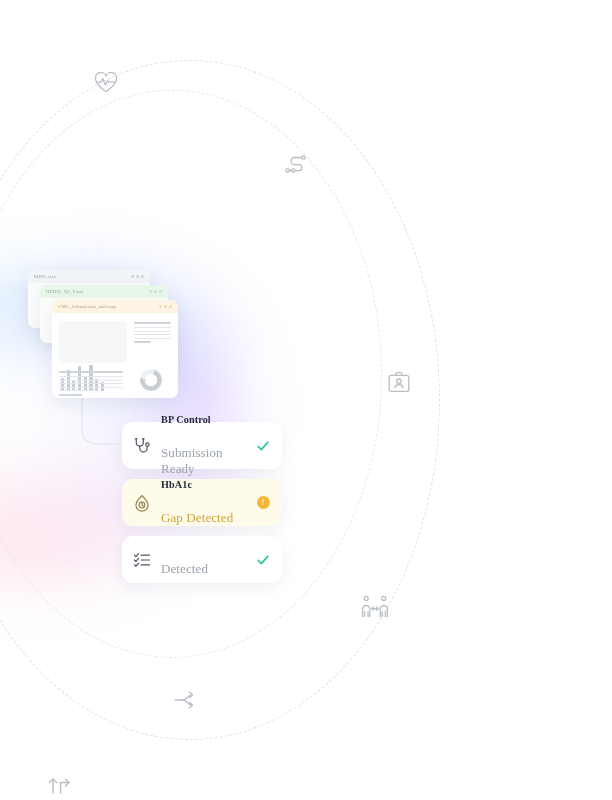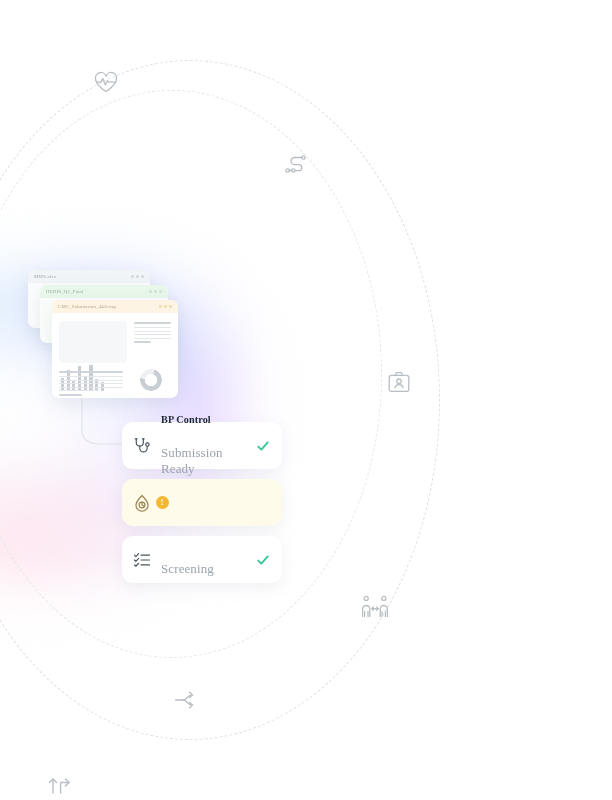--- a/index.html
+++ b/index.html
@@ -346,38 +346,42 @@
     </div>
 
     <div class="card warn">
       <div class="card-ico">
         <svg width="18" height="18" viewBox="0 0 22 22" fill="none" stroke="currentColor" stroke-width="1.45" stroke-linecap="round" stroke-linejoin="round">
           <path d="M11 1.8S3.6 9.3 3.6 13.6a7.4 7.4 0 0 0 14.8 0C18.4 9.3 11 1.8 11 1.8z"></path>
           <circle cx="11" cy="13.4" r="3.5"></circle>
           <path d="M11 9.9v3.5l2.6 1.6"></path>
         </svg>
       </div>
+      <div class="card-txt">
+        <div class="card-title">HbA1c</div>
+        <div class="card-sub">Gap Detected</div>
+      </div>
       <div class="status">
         <div class="badge">
           <span>!</span>
         </div>
       </div>
     </div>
 
     <div class="card ok">
       <div class="card-ico">
         <svg width="18" height="18" viewBox="0 0 22 22" fill="none" stroke="currentColor" stroke-width="1.45" stroke-linecap="round" stroke-linejoin="round">
           <path d="M1.8 5.1l1.7 1.7L6.9 3.2"></path>
           <path d="M1.8 11l1.7 1.7L6.9 9.1"></path>
           <path d="M1.8 16.9l1.7 1.7 3.4-3.6"></path>
           <path d="M9.8 5h10.4M9.8 11h10.4M9.8 17h10.4"></path>
         </svg>
       </div>
       <div class="card-txt">
-        <div class="card-sub">Screening</div>
+        <div class="card-sub">Detected</div>
       </div>
       <div class="status check">
         <svg width="14" height="14" viewBox="0 0 16 16" fill="none" stroke="currentColor" stroke-width="2.1" stroke-linecap="round" stroke-linejoin="round">
           <path d="M2.6 8.6l3.5 3.5 7.3-8.2"></path>
         </svg>
       </div>
     </div>
 
   </div>
 </div>

